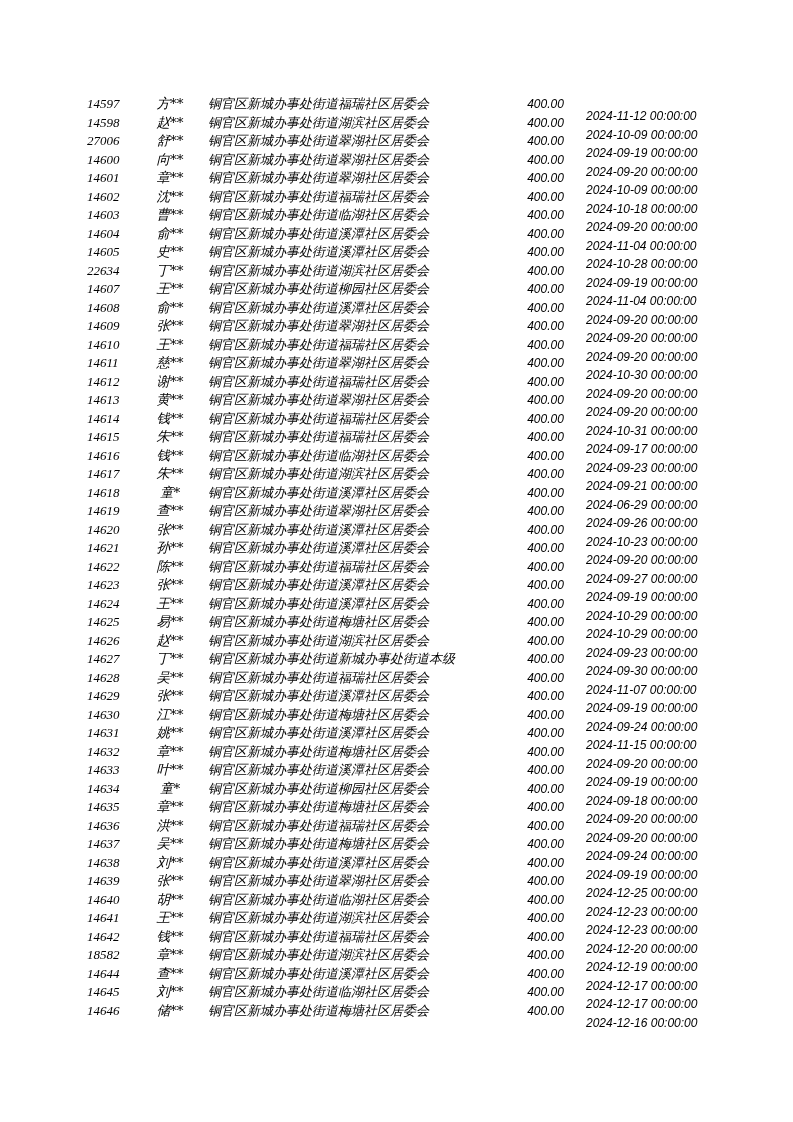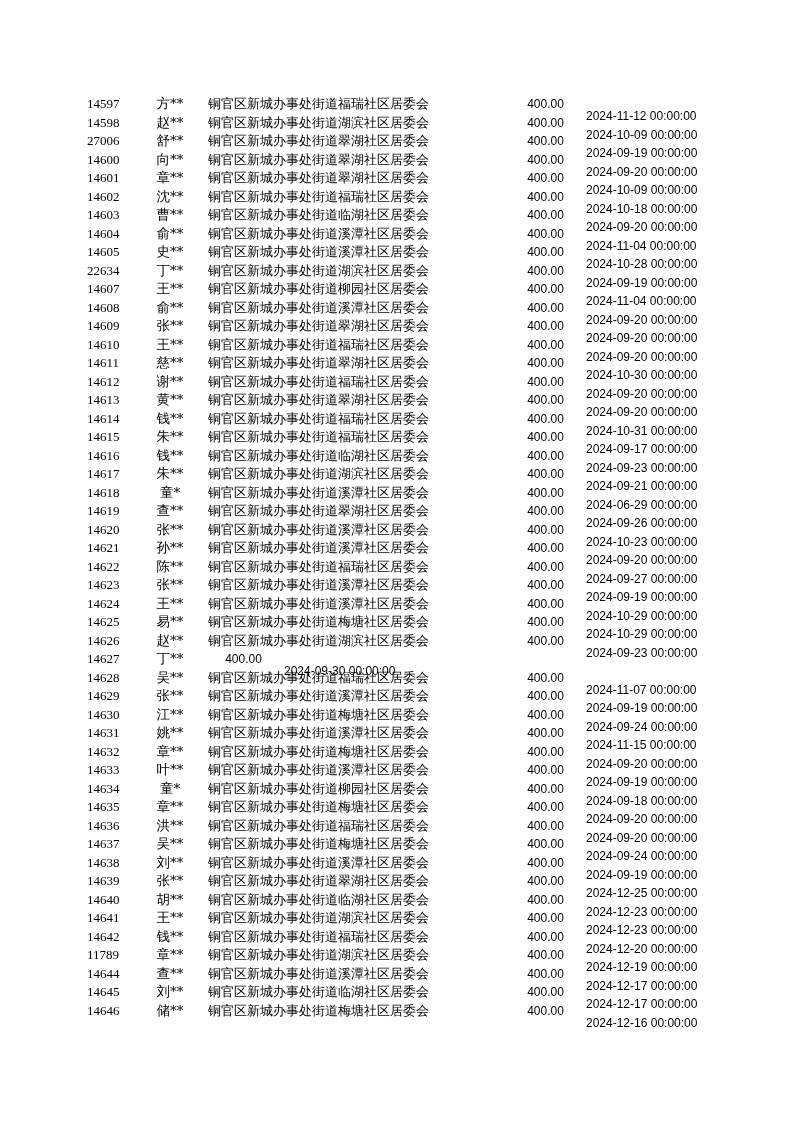--- a/index.html
+++ b/index.html
@@ -10,21 +10,21 @@
   }
   .page {
     position: relative;
     width: 793px; height: 1122px;
     background: #ffffff;
     overflow: hidden;
     color: #000000;
   }
   .records-table {
     position: absolute;
-    top: 95px; left: 0; right: 0;
+    top: 95px; left: 0; right: 0; font-style: italic;
   }
   .record-row {
     display: flex;
     align-items: center;
     height: 18.5px;
     white-space: nowrap;
   }
   .c-id {
     margin-left: 87px;
     width: 50px;
@@ -301,20 +301,21 @@
     <span class="c-id">14626</span>
     <span class="c-name">赵**</span>
     <span class="c-org">铜官区新城办事处街道湖滨社区居委会</span>
     <span class="c-amount">400.00</span>
     <span class="c-date">2024-09-23 00:00:00</span>
   </div>
 
   <div class="record-row">
     <span class="c-id">14627</span>
     <span class="c-name">丁**</span>
+    <span class="c-org">铜官区新城办事处街道新城办事处街道本级</span>
     <span class="c-amount">400.00</span>
     <span class="c-date">2024-09-30 00:00:00</span>
   </div>
 
   <div class="record-row">
     <span class="c-id">14628</span>
     <span class="c-name">吴**</span>
     <span class="c-org">铜官区新城办事处街道福瑞社区居委会</span>
     <span class="c-amount">400.00</span>
     <span class="c-date">2024-11-07 00:00:00</span>
@@ -426,21 +427,21 @@
 
   <div class="record-row">
     <span class="c-id">14642</span>
     <span class="c-name">钱**</span>
     <span class="c-org">铜官区新城办事处街道福瑞社区居委会</span>
     <span class="c-amount">400.00</span>
     <span class="c-date">2024-12-20 00:00:00</span>
   </div>
 
   <div class="record-row">
-    <span class="c-id">11789</span>
+    <span class="c-id">18582</span>
     <span class="c-name">章**</span>
     <span class="c-org">铜官区新城办事处街道湖滨社区居委会</span>
     <span class="c-amount">400.00</span>
     <span class="c-date">2024-12-19 00:00:00</span>
   </div>
 
   <div class="record-row">
     <span class="c-id">14644</span>
     <span class="c-name">查**</span>
     <span class="c-org">铜官区新城办事处街道溪潭社区居委会</span>

